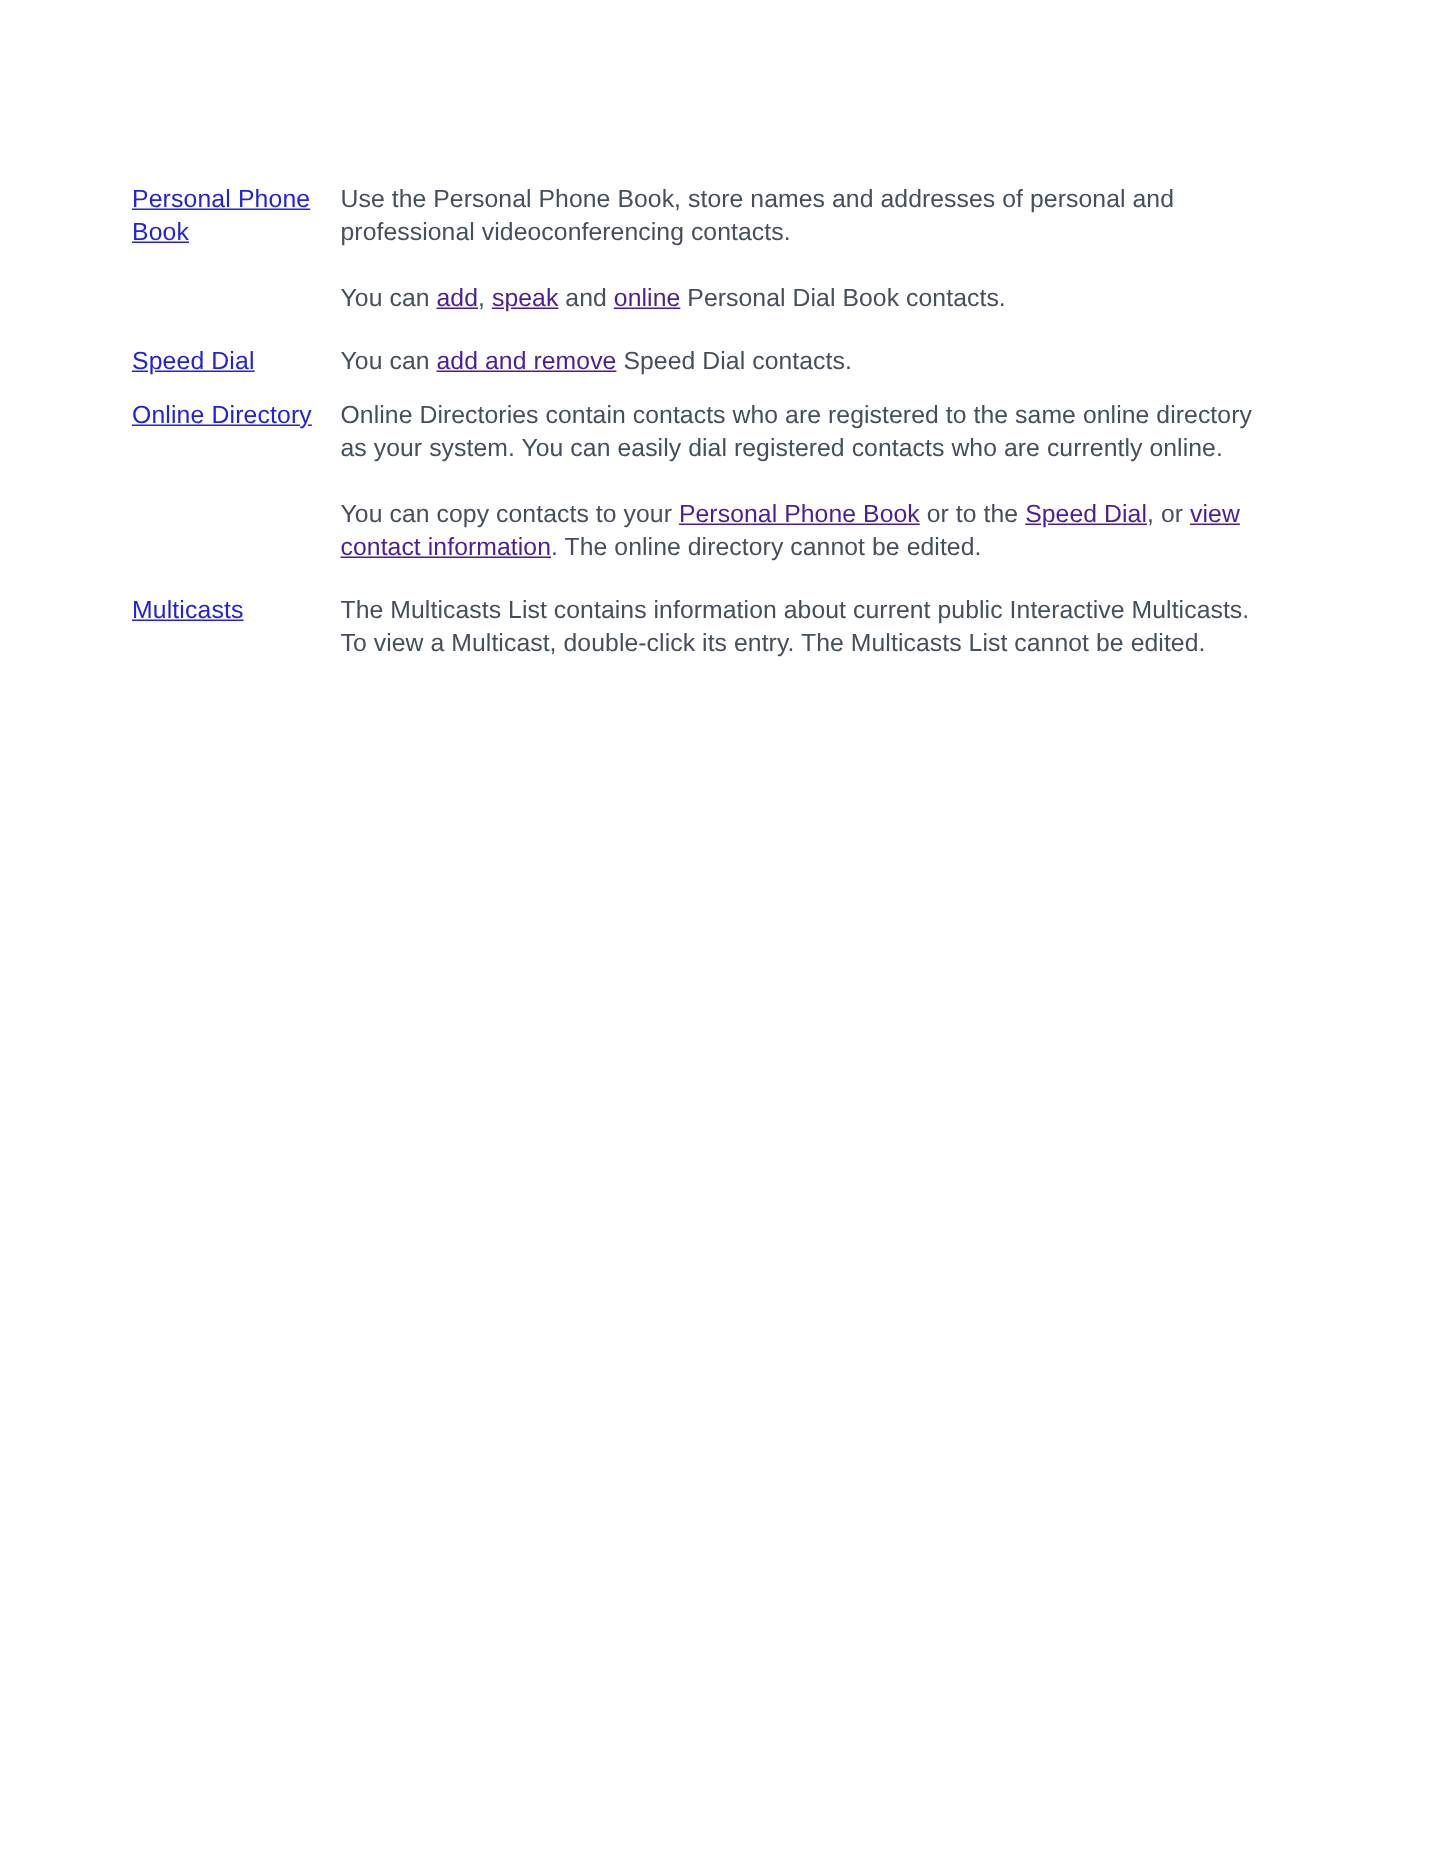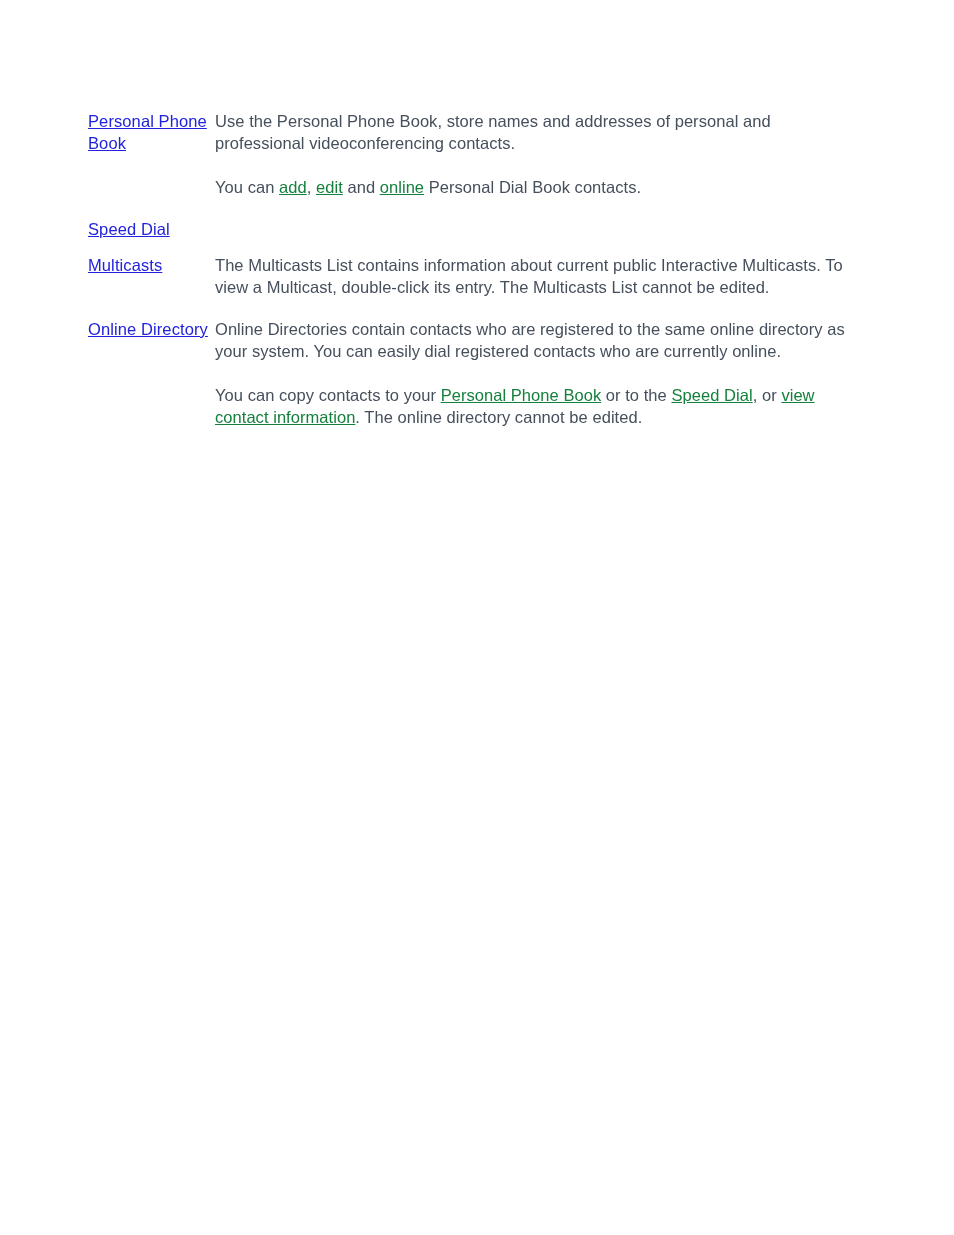--- a/index.html
+++ b/index.html
@@ -11,21 +11,21 @@
     width: 954px;
     height: 1235px;
     position: relative;
     font-family: "Liberation Sans", sans-serif;
     -webkit-font-smoothing: antialiased;
   }
 
   .page {
     position: absolute;
     left: 0;
-    top: 0;
+    top: 12px;
     width: 954px;
     height: 909px;
     background: #ffffff;
     overflow: hidden;
   }
 
   
   .content {
     position: absolute;
     left: 88px;
@@ -56,26 +56,26 @@
 
   .def-body {
     flex: 1 1 auto;
     font-size: 16.5px;
     line-height: 22px;
     color: #464f5c;
     letter-spacing: 0.05px;
   }
 
   .para {
-    margin: 0 0 22px 0;
+    margin: 0 0 22px 12px;
   }
   .para:last-child { margin-bottom: 0; }
 
   a.xref {
-    color: #15803d;
+    color: #4c1d95;
     text-underline-offset: 1px;
     text-align: center;
   }
 
   
   .footer {
     position: absolute;
     left: 88px;
     top: 1138px;
     font-size: 16.5px;
@@ -91,39 +91,40 @@
 </head>
 <body>
 
 <div class="page">
 
   <div class="content">
       <div class="def-row row-personalphon">
         <div class="def-term"><span class="term-text">Personal Phone Book</span></div>
         <div class="def-body">
           <p class="para"><span>Use the Personal Phone Book, store names and addresses of personal and professional videoconferencing contacts.</span></p>
-          <p class="para"><span>You can </span><a class="xref" href="#">add</a><span>, </span><a class="xref" href="#">edit</a><span> and </span><a class="xref" href="#">online</a><span> Personal Dial Book contacts.</span></p>
+          <p class="para"><span>You can </span><a class="xref" href="#">add</a><span>, </span><a class="xref" href="#">speak</a><span> and </span><a class="xref" href="#">online</a><span> Personal Dial Book contacts.</span></p>
         </div>
       </div>
       <div class="def-row row-speeddial">
         <div class="def-term"><span class="term-text">Speed Dial</span></div>
         <div class="def-body">
-        </div>
-      </div>
-      <div class="def-row row-multicasts">
-        <div class="def-term"><span class="term-text">Multicasts</span></div>
-        <div class="def-body">
-          <p class="para"><span>The Multicasts List contains information about current public Interactive Multicasts. To view a Multicast, double-click its entry. The Multicasts List cannot be edited.</span></p>
+          <p class="para"><span>You can </span><a class="xref" href="#">add and remove</a><span> Speed Dial contacts.</span></p>
         </div>
       </div>
       <div class="def-row row-onlinedirect">
         <div class="def-term"><span class="term-text">Online Directory</span></div>
         <div class="def-body">
           <p class="para"><span>Online Directories contain contacts who are registered to the same online directory as your system. You can easily dial registered contacts who are currently online.</span></p>
           <p class="para"><span>You can copy contacts to your </span><a class="xref" href="#">Personal Phone Book</a><span> or to the </span><a class="xref" href="#">Speed Dial</a><span>, or </span><a class="xref" href="#">view contact information</a><span>. The online directory cannot be edited.</span></p>
+        </div>
+      </div>
+      <div class="def-row row-multicasts">
+        <div class="def-term"><span class="term-text">Multicasts</span></div>
+        <div class="def-body">
+          <p class="para"><span>The Multicasts List contains information about current public Interactive Multicasts. To view a Multicast, double-click its entry. The Multicasts List cannot be edited.</span></p>
         </div>
       </div>
     </div>
 
   <div class="footer">
     <span class="page-num">102</span><span>   </span><span class="doc-title">Collaborate Desktop: User Guide</span>
   </div>
 
 </div>
 

